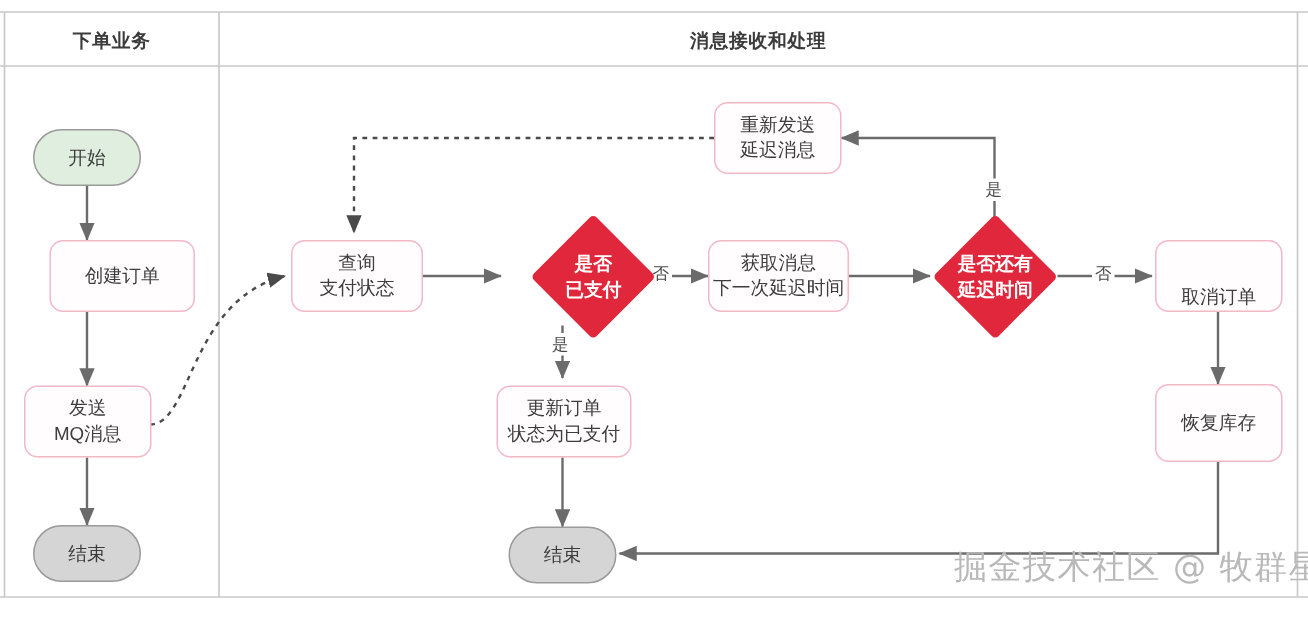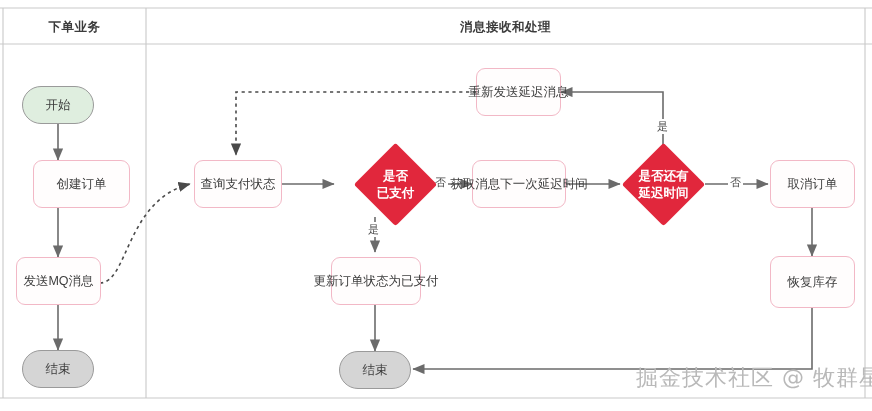--- a/index.html
+++ b/index.html
@@ -15,21 +15,21 @@
   .lane-title{
     position:absolute;
     font-size:12.5px;font-weight:bold;color:#3c3c3c;
     letter-spacing:.5px;white-space:nowrap;
     text-align:center;
   }
 
   .node{
     position:absolute;
     box-sizing:border-box;
-    display:flex;flex-direction:row;
+    display:flex;flex-direction:column;
     align-items:center;justify-content:center;
     text-align:center;
     line-height:1.35;
   }
   .node .ln{display:block;white-space:nowrap;}
 
   
   .proc{
     background:#fffdfd;
     border:1.4px solid #f2b8c6;
@@ -188,21 +188,21 @@
   </div>
 
   <div class="node decision" style="left:634px;top:155px;width:59px;height:59px;">
     <span class="dshape"></span>
     <span class="dtext">
       <span class="ln">是否还有</span>
       <span class="ln">延迟时间</span>
     </span>
   </div>
 
-  <div class="node proc" style="left:770px;top:160px;width:85px;height:48px;">
+  <div class="node proc" style="left:770px;top:160px;width:85px;height:48px;justify-content:flex-end;">
     <span class="ln">取消订单</span>
   </div>
 
   <div class="node proc" style="left:331px;top:257px;width:90px;height:48px;text-align:right;">
     <span class="ln">更新订单</span>
     <span class="ln">状态为已支付</span>
   </div>
 
   <div class="node proc" style="left:770px;top:256px;width:85px;height:52px;">
     <span class="ln">恢复库存</span>

